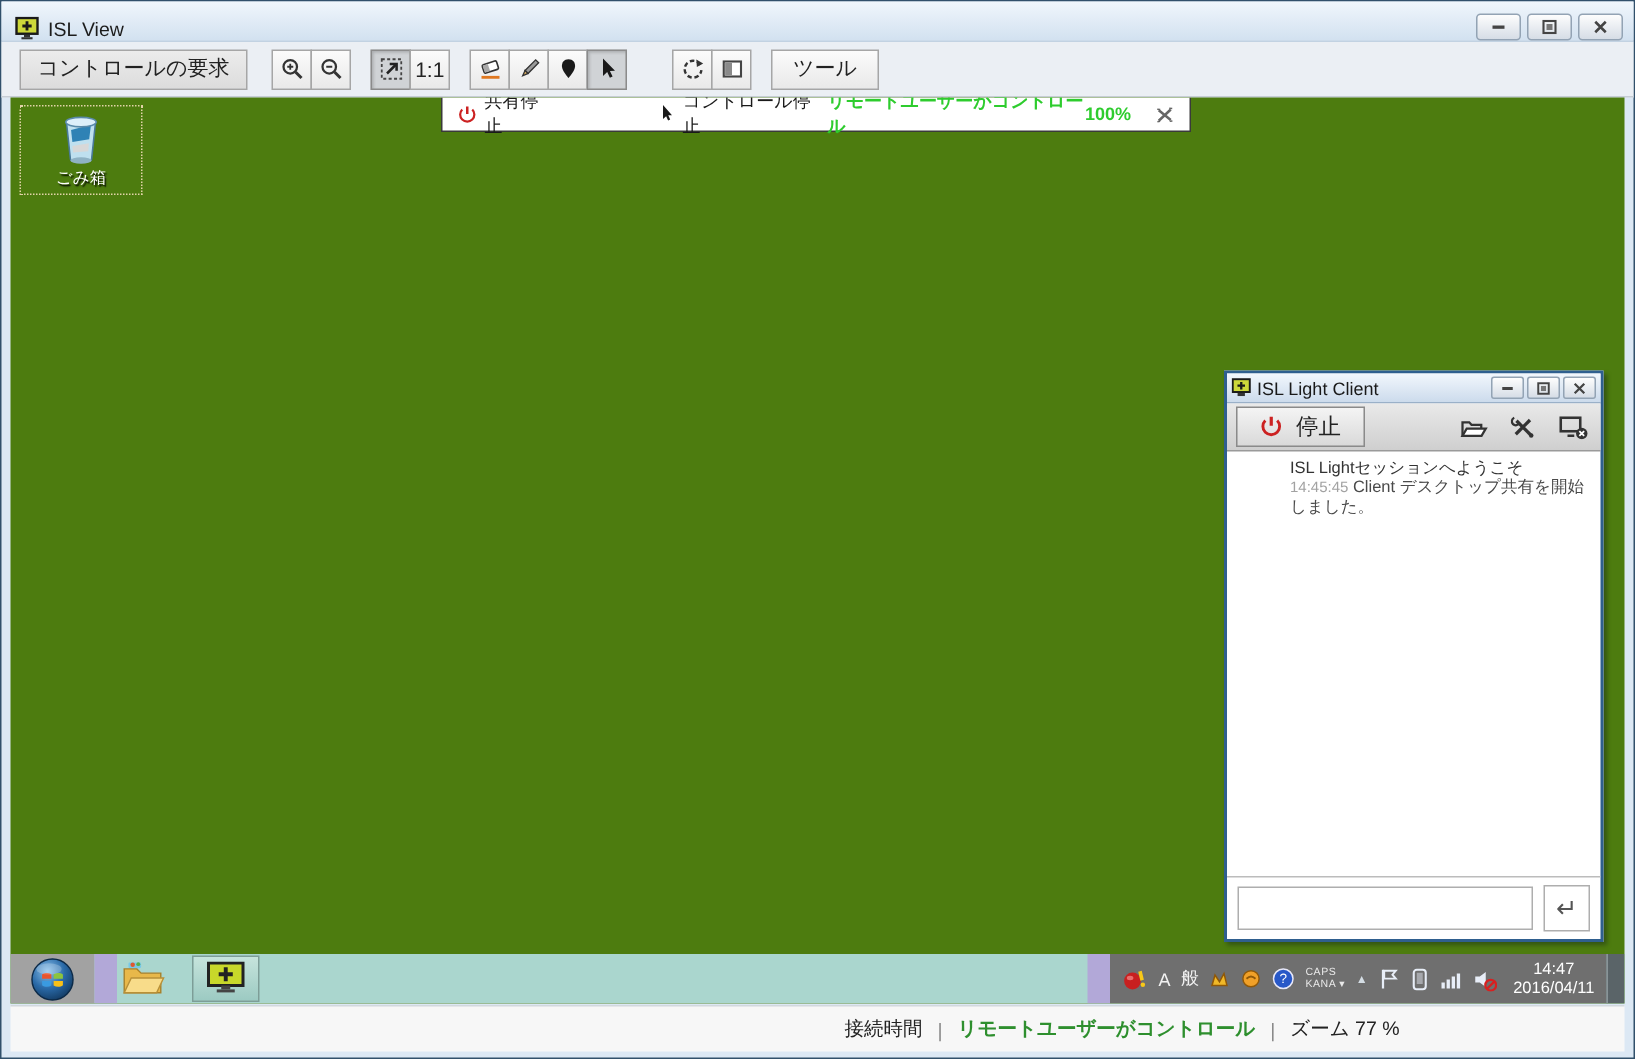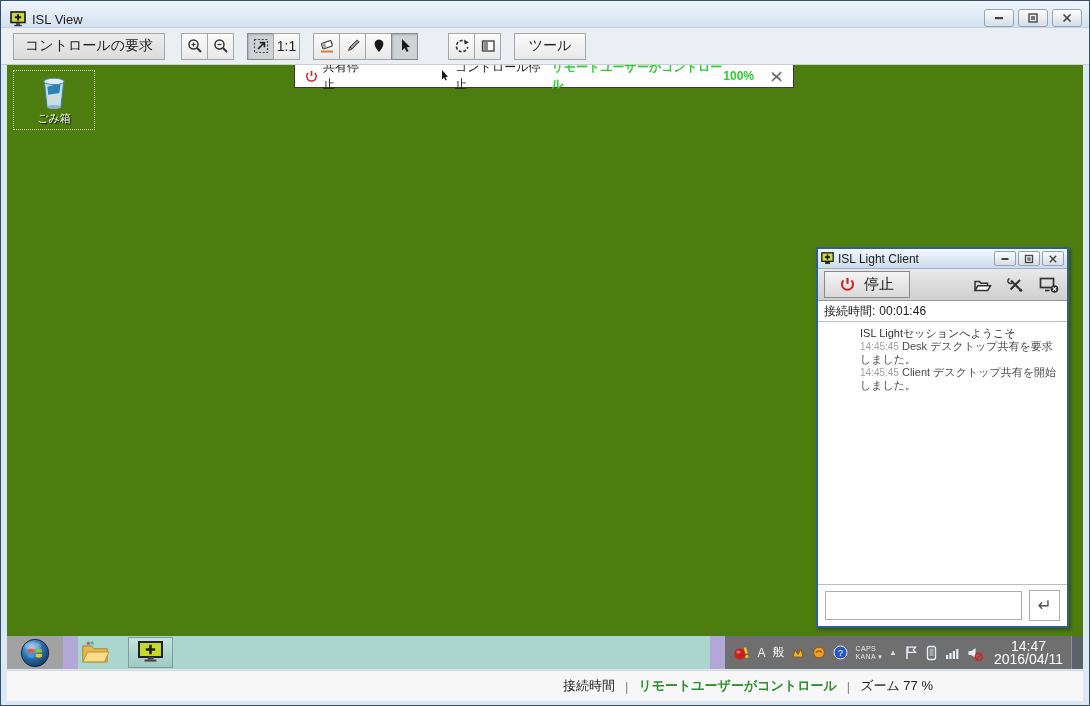--- a/index.html
+++ b/index.html
@@ -94,21 +94,21 @@
   .task-mid { flex:1; display:flex; align-items:center; }
   .explorer-btn { margin-left:2px; display:flex; align-items:center; }
   .isl-task-btn { margin-left:18px; width:45px; height:31px; border:1px solid #7d9d97;
                   background:linear-gradient(#c6e4dc,#9ccac2); display:flex;
                   align-items:center; justify-content:center; }
   .tray { display:flex; align-items:center; gap:7px; background:#6f6f6f; padding:0 8px; }
   .ime { font-size:12px; color:#f2f2f2; }
   .capskana { display:flex; flex-direction:column; line-height:8px; font-size:7px;
               color:#e9e9e9; letter-spacing:.4px; }
   .ovf { font-size:8px; color:#d4dde4; }
-  .clock { text-align:center; color:#ffffff; font-size:14px; line-height:13px; padding-left:4px; }
+  .clock { text-align:center; color:#ffffff; font-size:11px; line-height:13px; padding-left:4px; }
   .showdesk { width:12px; background:#5a6468; border-left:1px solid #8a9498; }
 
   
   .statusbar { height:31px; margin:1px 6px 4px 6px; background:#f7f7f7;
                border-top:1px solid #d2d8de; display:flex; align-items:center;
                justify-content:flex-end; padding-right:150px; gap:10px;
                font-size:13px; color:#222; }
   .statusbar .sep { color:#8a8a8a; }
   .statusbar .green { color:#2e8f2e; font-weight:bold; }
 
@@ -322,28 +322,23 @@
             <svg width="20" height="17" viewBox="0 0 20 17">
                 <rect x="1.5" y="2.5" width="13" height="9" fill="none" stroke="#333" stroke-width="1.7"></rect>
                 <path d="M6 14.5 h4.5" stroke="#333" stroke-width="1.7"></path>
                 <circle cx="15.5" cy="13" r="3.8" fill="#333"></circle>
                 <path d="M13.9 11.4 l3.2 3.2 M17.1 11.4 l-3.2 3.2" stroke="#fff" stroke-width="1.2"></path>
               </svg>
           </span>
         </div>
       </div>
 
-      <div class="conn-row">
-        <span>接続時間:</span>
-        <span>00:01:46</span>
-      </div>
 
       <div class="log">
         <div class="log-line welcome"><span>ISL Lightセッションへようこそ</span></div>
-        <div class="log-line"><span class="t">14:45:45</span><span>Desk デスクトップ共有を要求しました。</span></div>
         <div class="log-line"><span class="t">14:45:45</span><span>Client デスクトップ共有を開始しました。</span></div>
       </div>
 
       <div class="chat-row">
         <input class="chat-input" value="" style="">
         <div class="enter-btn">
             <span>↵</span>
           </div>
       </div>
     </div>

